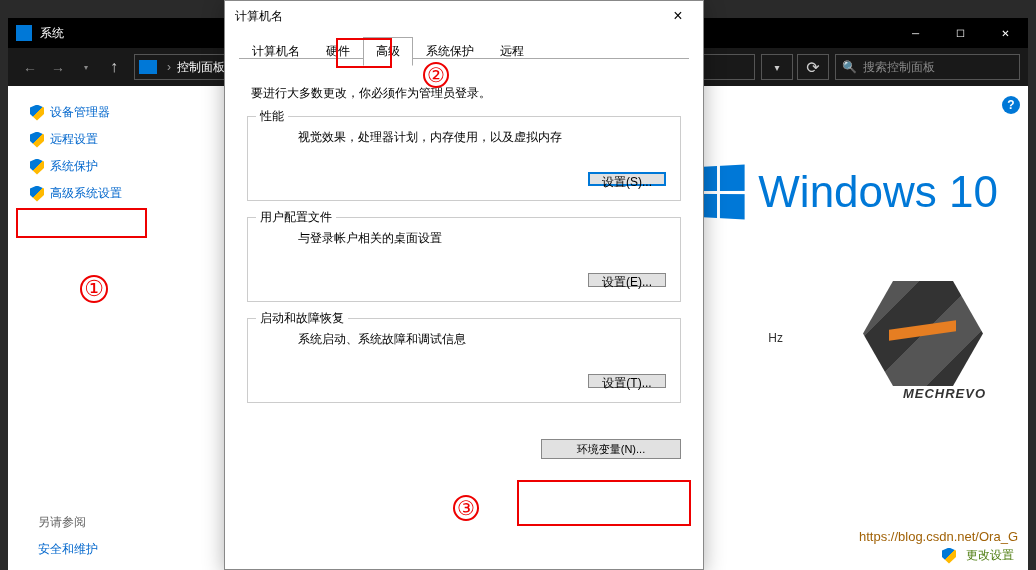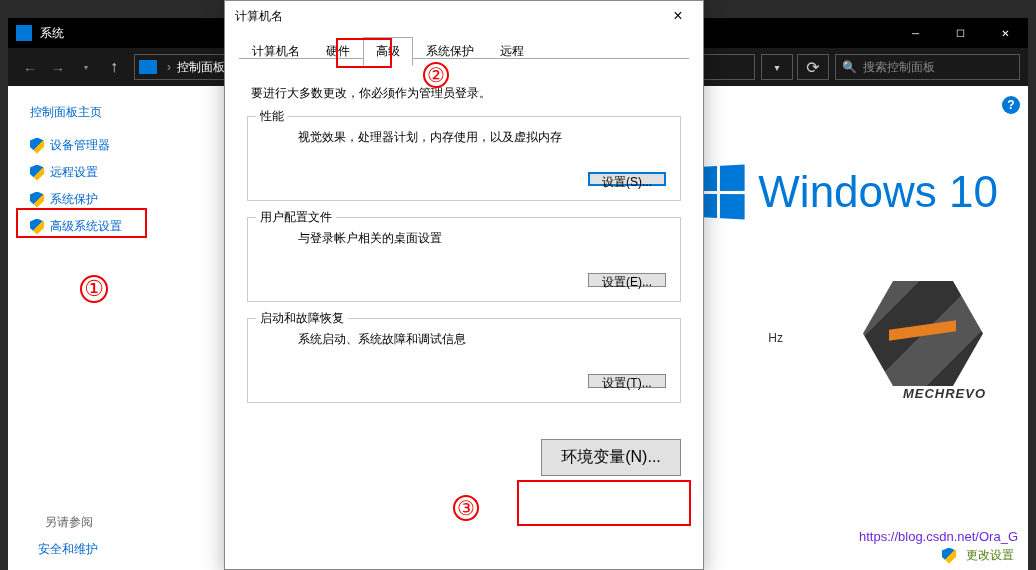--- a/index.html
+++ b/index.html
@@ -26,35 +26,35 @@
 .bg-body { display: flex; height: calc(100% - 68px); background: #fff; }
 .sidebar { width: 210px; padding: 18px 10px 10px 22px; font-size: 12px; }
 .sb-title { color: #0066cc; margin-bottom: 16px; font-size: 12px; }
 .sb-item { display: flex; align-items: center; margin-bottom: 10px; color: #0066cc; cursor: pointer; }
 .shield { width: 14px; height: 16px; margin-right: 6px; position: relative; }
 .shield::before { content: ""; position: absolute; inset: 0; background: linear-gradient(135deg, #0078d7 0 50%, #ffb900 50% 100%); clip-path: polygon(50% 0, 100% 18%, 100% 60%, 50% 100%, 0 60%, 0 18%); }
 .red-box1 { position: absolute; left: 16px; top: 208px; width: 131px; height: 30px; border: 2px solid #e00; }
 .anno1 { position: absolute; left: 80px; top: 275px; color: #e00; font-size: 22px; border: 2px solid #e00; border-radius: 50%; width: 28px; height: 28px; display: flex; align-items: center; justify-content: center; }
 
 .sb-footer { position: absolute; left: 30px; bottom: 12px; font-size: 12px; }
-.sb-footer .hdr { color: #666; margin-bottom: 10px; margin-left: 7px; }
+.sb-footer .hdr { color: #666; margin-bottom: 10px; }
 .sb-footer .lnk { color: #0066cc; }
 
 .main { flex: 1; position: relative; padding-top: 20px; }
 .help-icon { position: absolute; right: 8px; top: 10px; width: 18px; height: 18px; border-radius: 50%; background: #0078d7; color: #fff; display: flex; align-items: center; justify-content: center; font-size: 12px; font-weight: bold; }
 .win-logo { position: absolute; right: 30px; top: 80px; display: flex; align-items: center; gap: 14px; }
 .win-logo .sq { width: 52px; height: 52px; display: grid; grid-template: 1fr 1fr / 1fr 1fr; gap: 3px; transform: perspective(120px) rotateY(-14deg); }
 .win-logo .sq div { background: #0078d7; }
 .win-logo .txt { color: #0078d7; font-size: 44px; font-weight: 300; }
 .hz { position: absolute; right: 245px; top: 245px; font-size: 12px; color: #333; }
 .mechrevo { position: absolute; right: 45px; top: 195px; width: 120px; height: 105px; background: linear-gradient(135deg, #555 0 25%, #333 25% 50%, #555 50% 75%, #333 75% 100%); clip-path: polygon(25% 0, 75% 0, 100% 50%, 75% 100%, 25% 100%, 0 50%); position: absolute; }
 .mechrevo::after { content: ""; position: absolute; left: 22%; top: 42%; width: 56%; height: 10%; background: #e67e22; transform: skewY(-8deg); }
 .mech-txt { position: absolute; right: 42px; top: 300px; font-size: 13px; font-weight: bold; color: #333; letter-spacing: 1px; font-style: italic; }
 .change-link { position: absolute; right: 14px; bottom: 6px; font-size: 12px; color: #4d7c0f; display: flex; align-items: center; gap: 4px; }
-.watermark { position: absolute; right: 10px; bottom: 26px; font-size: 13px; color: #6d28d9; }
+.watermark { position: absolute; right: 10px; bottom: 26px; font-size: 13px; color: #a16207; }
 
 
 .dialog { position: absolute; left: 224px; top: 0; width: 480px; height: 570px; background: #fff; border: 1px solid #888; box-shadow: 0 4px 20px rgba(0,0,0,0.3); }
 .dlg-title { height: 30px; display: flex; align-items: center; padding: 0 10px; font-size: 12px; }
 .dlg-close { margin-left: auto; font-size: 16px; width: 30px; text-align: center; cursor: pointer; }
 .tabs { display: flex; padding: 6px 10px 0 14px; border-bottom: 1px solid transparent; }
 .tab { padding: 5px 12px; font-size: 12px; border: 1px solid transparent; cursor: pointer; background: #fff; }
 .tab.active { border: 1px solid #aaa; border-bottom: 1px solid #fff; position: relative; z-index: 2; }
 .tab-underline { position: absolute; left: 14px; right: 14px; top: 57px; height: 1px; background: #aaa; z-index: 1; }
 .red-box2 { position: absolute; left: 336px; top: 38px; width: 56px; height: 30px; border: 2px solid #e00; z-index: 5; }
@@ -62,21 +62,21 @@
 
 .dlg-body { padding: 12px 22px; font-size: 12px; }
 .intro { margin: 6px 0 14px 4px; }
 .group { border: 1px solid #ccc; padding: 12px 14px 14px 14px; margin-bottom: 16px; position: relative; }
 .group-title { position: absolute; top: -9px; left: 8px; background: #fff; padding: 0 4px; font-size: 12px; }
 .group-desc { margin-bottom: 26px; margin-left: 36px; }
 .group-btn-row { display: flex; justify-content: flex-end; }
 .btn { min-width: 78px; height: 14px; border: 1px solid #888; background: #e1e1e1; font-size: 12px; cursor: pointer; padding: 0 10px; }
 .btn.default { border: 2px solid #0078d7; }
 .env-row { display: flex; justify-content: flex-end; padding: 0 22px; margin-top: 8px; }
-.env-btn { min-width: 140px; height: 37px; border: 1px solid #888; background: #e1e1e1; font-size: 16px; cursor: pointer; }
+.env-btn { min-width: 140px; height: 20px; border: 1px solid #888; background: #e1e1e1; font-size: 11px; cursor: pointer; }
 .red-box3 { position: absolute; left: 517px; top: 480px; width: 174px; height: 46px; border: 2px solid #e00; z-index: 5; }
 .anno3 { position: absolute; left: 453px; top: 495px; color: #e00; font-size: 20px; border: 2px solid #e00; border-radius: 50%; width: 26px; height: 26px; display: flex; align-items: center; justify-content: center; z-index: 6; }
 </style>
 </head>
 <body>
 
 <div class="bg-window">
   <div class="bg-titlebar">
     <div class="icon"></div>
     <span>系统</span>
@@ -99,21 +99,20 @@
     </div>
     <div class="addr-drop">▾</div>
     <div class="refresh">⟳</div>
     <div class="search">
       <span class="search-icn">🔍</span>
       <span>搜索控制面板</span>
     </div>
   </div>
   <div class="bg-body">
     <div class="sidebar">
-      <div class="sb-title">控制面板主页</div>
       <div class="sb-item">
           <span class="shield"></span>
           <span>设备管理器</span>
         </div>
       <div class="sb-item">
           <span class="shield"></span>
           <span>远程设置</span>
         </div>
       <div class="sb-item">
           <span class="shield"></span>

